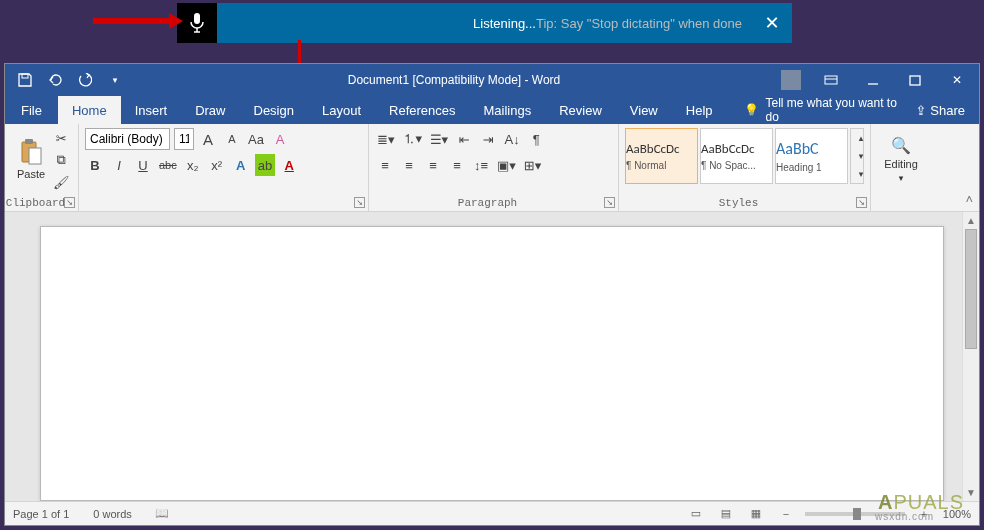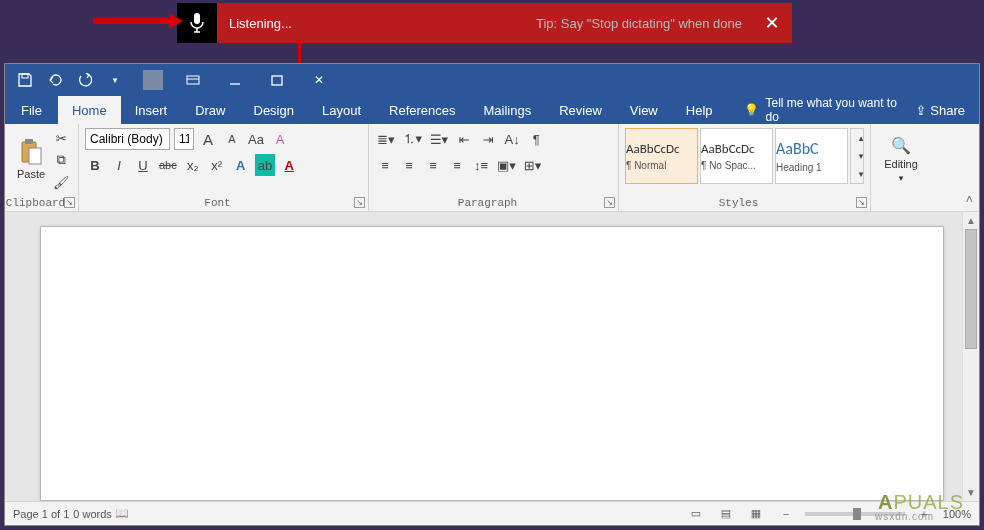--- a/index.html
+++ b/index.html
@@ -1,19 +1,19 @@
 <!DOCTYPE html>
 <html><head>
 <meta charset="utf-8">
 <style>
 * { margin: 0; padding: 0; box-sizing: border-box; font-family: "Segoe UI", sans-serif; }
 body { width: 984px; height: 530px; background: #3a2d5a; position: relative; overflow: hidden; }
 
 
-.dictation-bar { position: absolute; top: 3px; left: 177px; width: 615px; height: 40px; background: #b91c1c; display: flex; align-items: center; color: #fff; font-size: 13px; }
+.dictation-bar { position: absolute; top: 3px; left: 177px; width: 615px; height: 40px; background: #0369a1; display: flex; align-items: center; color: #fff; font-size: 13px; text-align: right; }
 .dictation-mic { width: 40px; height: 40px; display: flex; align-items: center; justify-content: center; background: #000; }
 .dictation-status { padding-left: 12px; flex: 1; }
 .dictation-tip { color: #bbb; padding-right: 10px; }
 .dictation-close { width: 40px; height: 40px; display: flex; align-items: center; justify-content: center; font-size: 18px; cursor: pointer; }
 
 
 .arrow-h { position: absolute; top: 18px; left: 93px; width: 80px; height: 6px; background: #d40000; }
 .arrow-h::after { content: ""; position: absolute; right: -10px; top: -5px; border-left: 14px solid #d40000; border-top: 8px solid transparent; border-bottom: 8px solid transparent; }
 .arrow-v { position: absolute; top: 40px; left: 298px; width: 3px; height: 215px; background: #d40000; }
 .arrow-v::after { content: ""; position: absolute; bottom: -12px; left: -6px; border-top: 14px solid #d40000; border-left: 8px solid transparent; border-right: 8px solid transparent; }
@@ -52,21 +52,21 @@
 .style-preview.heading { color: #2e74b5; font-size: 16px; }
 .style-name { font-size: 10px; color: #555; margin-top: 4px; }
 .collapse-btn { position: absolute; right: 6px; bottom: 4px; cursor: pointer; color: #777; font-size: 13px; }
 
 .content-area { flex: 1; background: #e6e6e6; position: relative; overflow: hidden; }
 .page { position: absolute; top: 14px; left: 35px; right: 35px; bottom: 0; background: #fff; border: 1px solid #b8b8b8; box-shadow: 0 1px 4px rgba(0,0,0,0.15); }
 .vscroll { position: absolute; top: 0; right: 0; width: 17px; bottom: 0; background: #efefef; border-left: 1px solid #ddd; }
 .vscroll-btn { height: 17px; display: flex; align-items: center; justify-content: center; color: #777; font-size: 10px; cursor: pointer; }
 .vscroll-thumb { position: absolute; top: 17px; left: 2px; right: 2px; height: 120px; background: #c4c4c4; border: 1px solid #aaa; }
 
-.statusbar { height: 24px; background: #f3f3f3; border-top: 1px solid #d4d4d4; display: flex; align-items: center; font-size: 11px; color: #555; padding: 0 8px; gap: 4px; }
+.statusbar { height: 24px; background: #f3f3f3; border-top: 1px solid #d4d4d4; display: flex; align-items: center; font-size: 11px; color: #555; padding: 0 8px; gap: 24px; }
 .status-right { margin-left: auto; display: flex; align-items: center; gap: 8px; }
 .view-btn { width: 22px; height: 18px; display: flex; align-items: center; justify-content: center; cursor: pointer; color: #666; }
 .zoom-slider { width: 100px; height: 4px; background: #ccc; position: relative; }
 .zoom-slider::before { content: ""; position: absolute; left: 48px; top: -4px; width: 8px; height: 12px; background: #888; }
 
 .watermark { position: absolute; bottom: 16px; right: 20px; font-size: 20px; font-family: Georgia, serif; color: #9aa63e; opacity: 0.8; letter-spacing: 1px; }
 .watermark b { color: #738020; font-weight: bold; }
 .wsx { position: absolute; bottom: 8px; right: 50px; font-size: 10px; color: #999; letter-spacing: 1px; }
 
 svg { display: block; }
@@ -108,20 +108,21 @@
           </svg>
         </div>
       <div class="qat-btn">
           <svg width="14" height="14" viewBox="0 0 14 14">
             <path d="M3 3a6 6 0 1 0 6-2" fill="none" stroke="#fff" stroke-width="1.3"></path>
             <path d="M8 0l3 2-2 3" fill="none" stroke="#fff" stroke-width="1.3"></path>
           </svg>
         </div>
       <div class="qat-btn" style="font-size:9px;">▾</div>
     </div>
+    <div class="title-center">Document1 [Compatibility Mode] - Word</div>
     <div class="title-right">
       <div class="avatar"></div>
       <div class="window-btn">
           <svg width="14" height="10">
             <rect x="1" y="1" width="12" height="8" fill="none" stroke="#fff"></rect>
             <line x1="1" y1="4" x2="13" y2="4" stroke="#fff"></line>
           </svg>
         </div>
       <div class="window-btn">
           <svg width="12" height="12">
@@ -191,24 +192,23 @@
         <div class="ribbon-btn" style="color:#d15a9a;">A</div>
       </div>
       <div class="ribbon-row">
         <div class="ribbon-btn" style="font-weight:bold;">B</div>
         <div class="ribbon-btn" style="font-style:italic;">I</div>
         <div class="ribbon-btn" style="text-decoration:underline;">U</div>
         <div class="ribbon-btn" style="text-decoration:line-through;font-size:11px;">abc</div>
         <div class="ribbon-btn">x₂</div>
         <div class="ribbon-btn">x²</div>
         <div class="ribbon-btn" style="color:#2e74b5;font-weight:bold;">A</div>
-        <div class="ribbon-btn" style="background:#14b8a6;padding:0 3px;">ab</div>
+        <div class="ribbon-btn" style="background:#84cc16;padding:0 3px;">ab</div>
         <div class="ribbon-btn" style="color:#c00000;text-decoration:underline;text-decoration-color:#c00000;font-weight:bold;">A</div>
       </div>
-      <div class="ribbon-group-label">Font</div>
       <div class="dialog-launcher">↘</div>
     </div>
 
     <div class="ribbon-group" style="width:250px;">
       <div class="ribbon-row">
         <div class="ribbon-btn">≣▾</div>
         <div class="ribbon-btn">⒈▾</div>
         <div class="ribbon-btn">☰▾</div>
         <div class="ribbon-btn">⇤</div>
         <div class="ribbon-btn">⇥</div>

